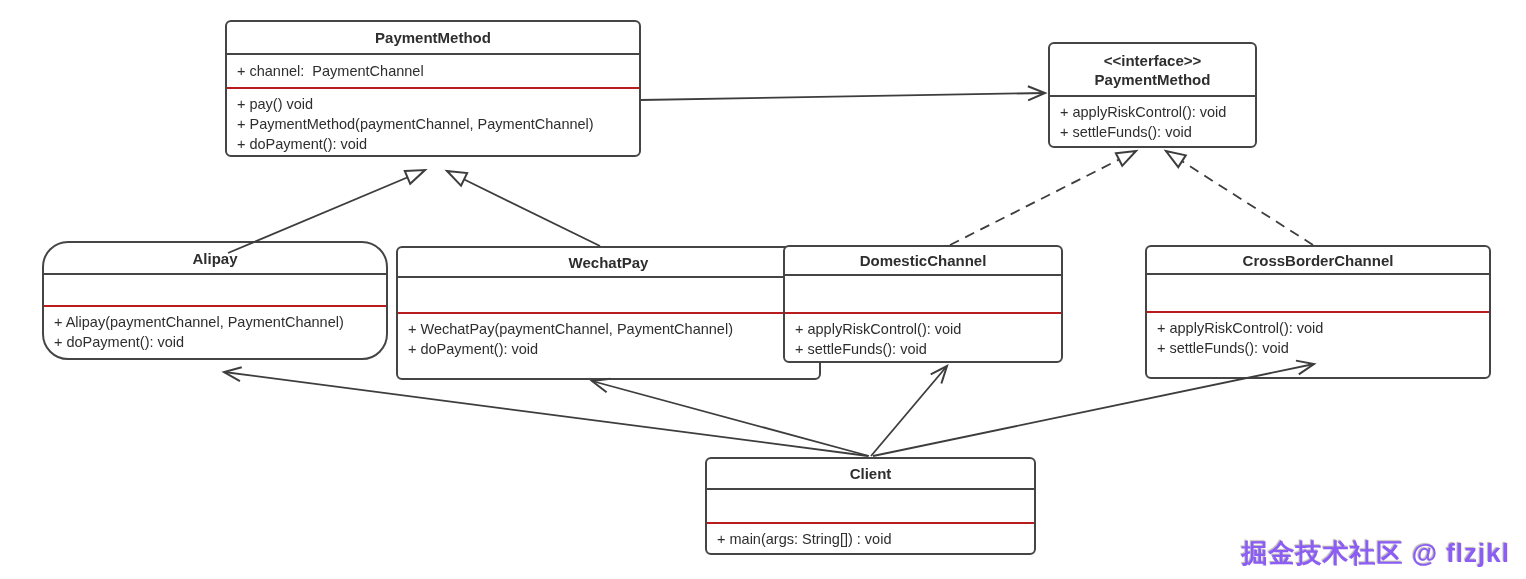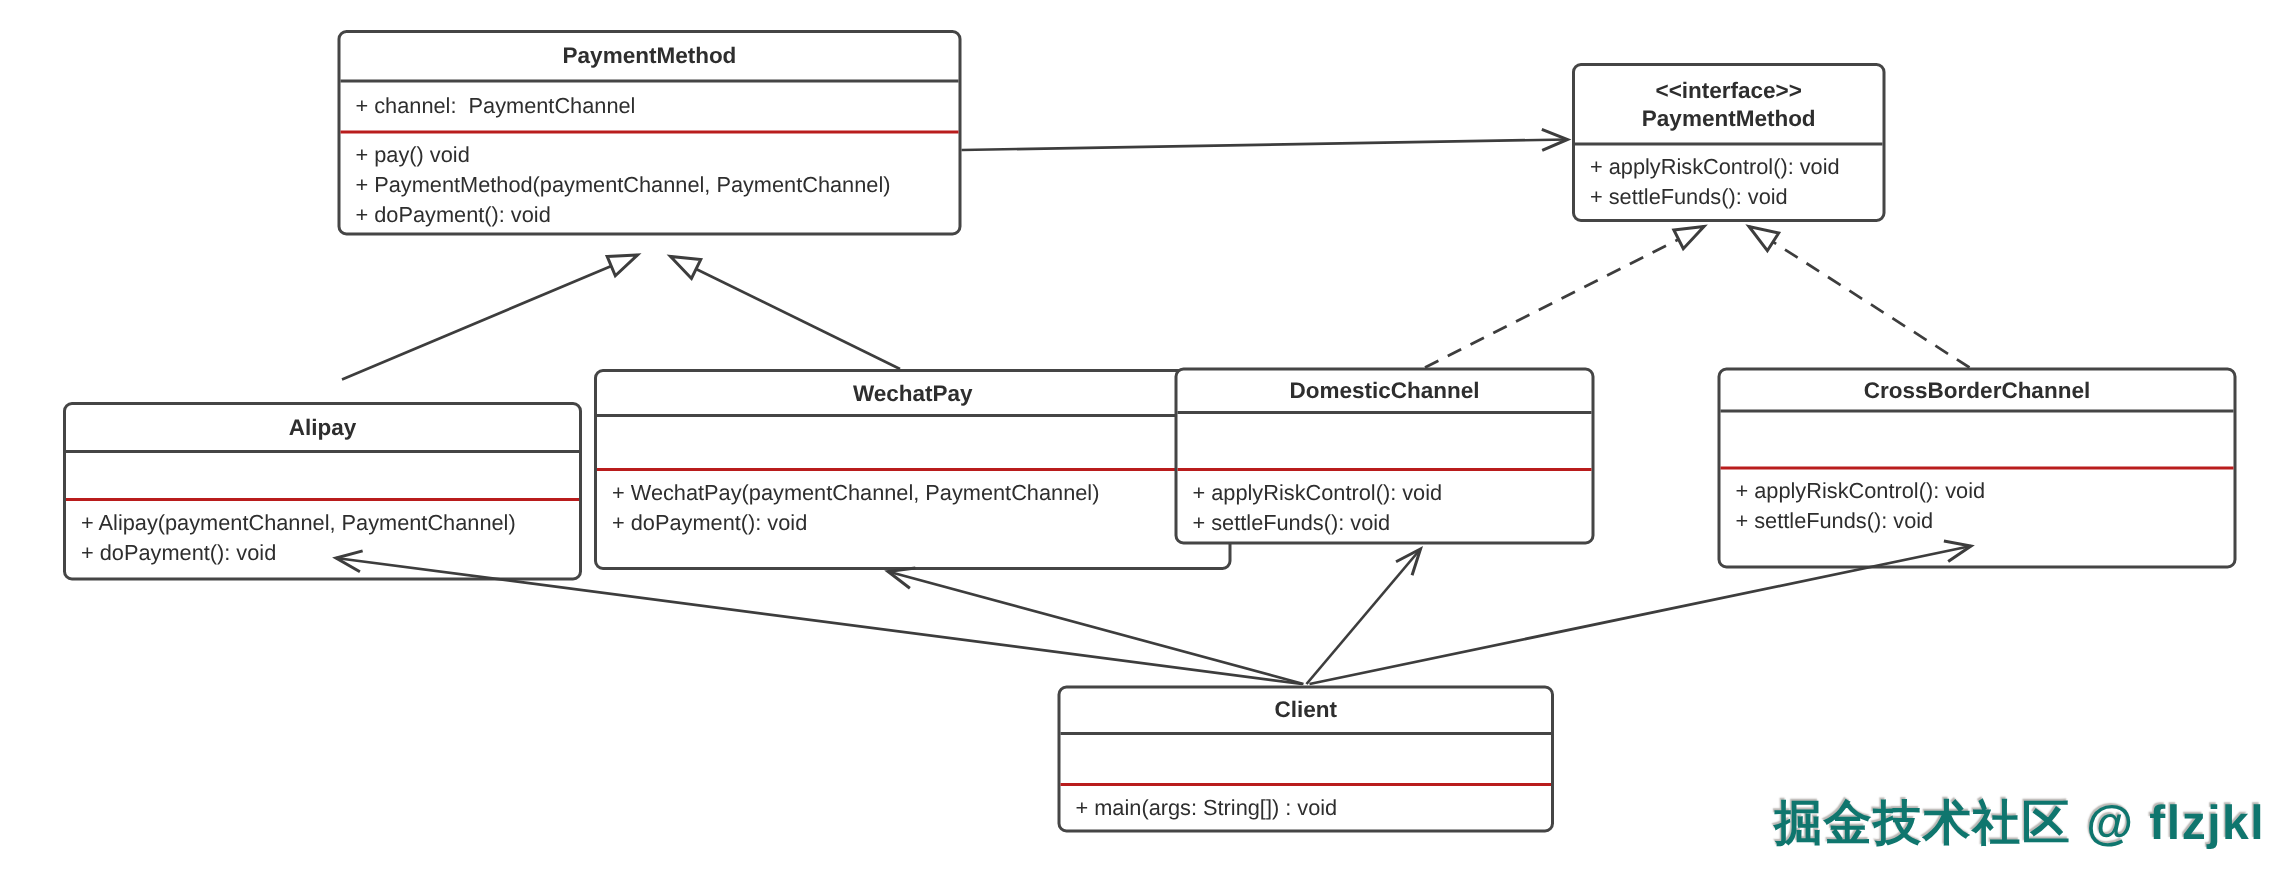--- a/index.html
+++ b/index.html
@@ -50,24 +50,24 @@
   }
   svg.edges{
     position:absolute;
     left:0;top:0;
     pointer-events:none;
   }
   .watermark{
     position:absolute;
     right:16px;
     bottom:8px;
-    font-size:32px;
+    font-size:26px;
     font-weight:bold;
     letter-spacing:1px;
-    color:#0f766e;
+    color:#8b5cf6;
     text-shadow:-1px -1px 1px #b9b6b3, 2px 2px 2px #ffffff;
   }
 </style>
 </head>
 <body>
 
 <div id="canvas">
 
   <div class="uml-class" style="left:225px;top:20px;width:416px;height:137px;">
     <div class="uml-title" style="height:33px;">PaymentMethod</div>
@@ -85,21 +85,21 @@
     <div class="uml-title" style="height:53px;">
       <span>&lt;&lt;interface&gt;&gt;</span>
       <span>PaymentMethod</span>
     </div>
     <div class="uml-methods">
       <div class="member">+ applyRiskControl(): void</div>
       <div class="member">+ settleFunds(): void</div>
     </div>
   </div>
 
-  <div class="uml-class" style="left:42px;top:268px;width:346px;height:119px;">
+  <div class="uml-class" style="left:42px;top:241px;width:346px;height:119px;border-radius:26px;">
     <div class="uml-title" style="height:32px;">Alipay</div>
     <div class="uml-attrs" style="height:32px;"></div>
     <div class="uml-methods">
       <div class="member">+ Alipay(paymentChannel, PaymentChannel)</div>
       <div class="member">+ doPayment(): void</div>
     </div>
   </div>
 
   <div class="uml-class" style="left:396px;top:246px;width:425px;height:134px;">
     <div class="uml-title" style="height:30px;">WechatPay</div>

